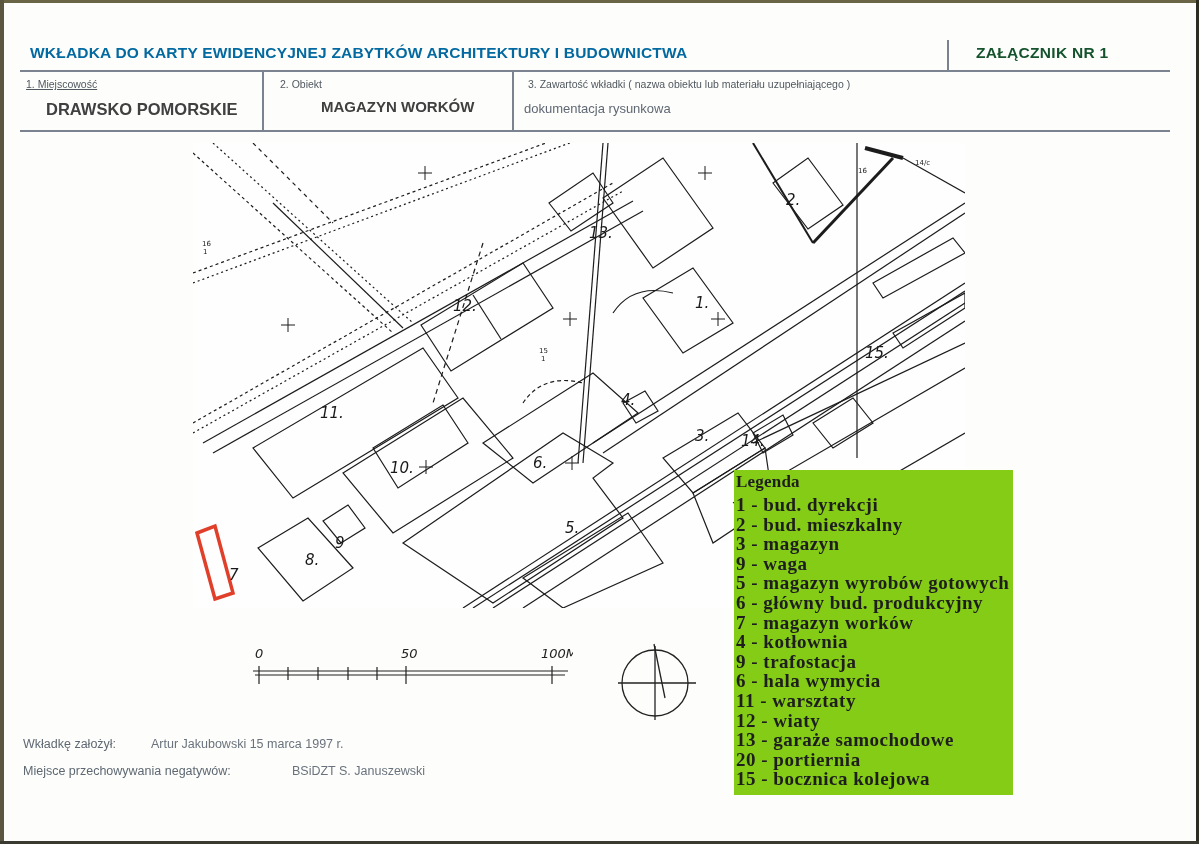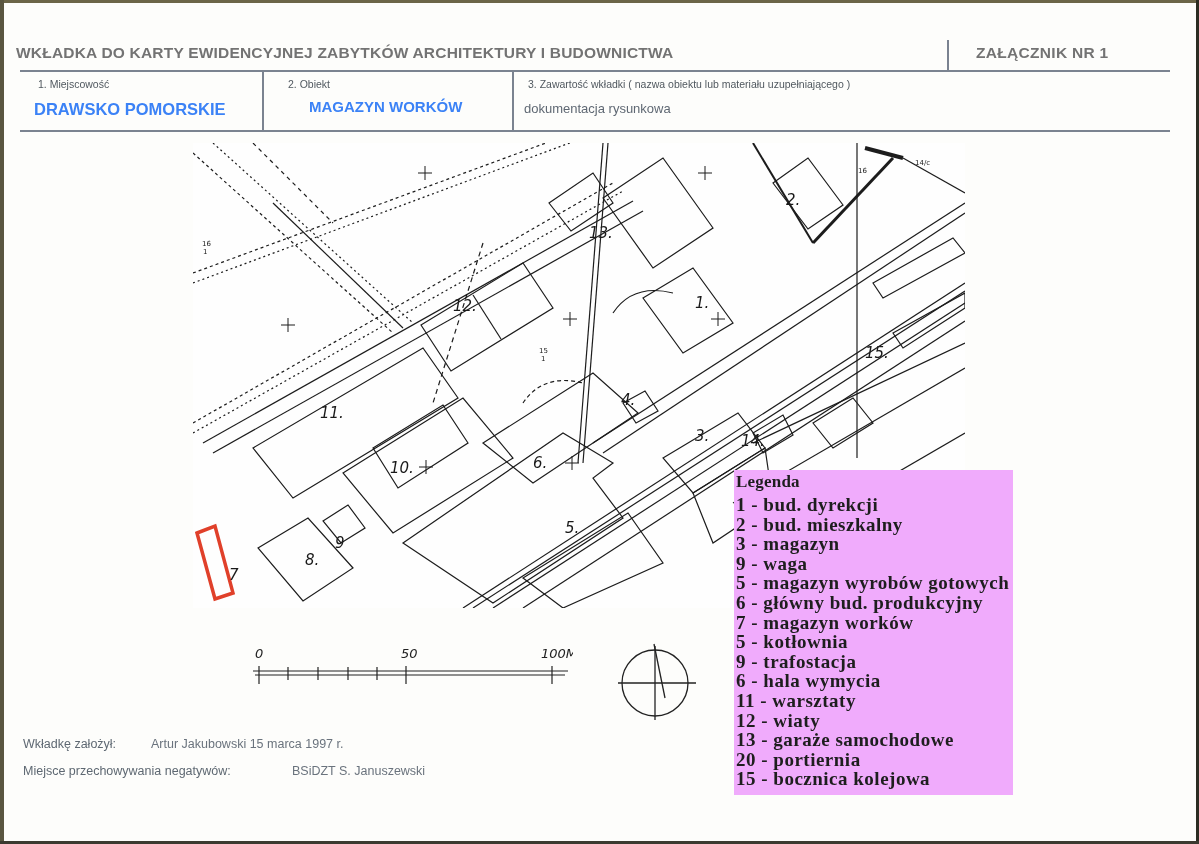--- a/index.html
+++ b/index.html
@@ -6,39 +6,39 @@
   body {
     width:1199px; height:844px; position:relative; overflow:hidden;
     background:#fdfdfb; font-family:"Liberation Sans", sans-serif; color:#55606c;
   }
   .page-border-left { position:absolute; left:0; top:0; width:4px; height:844px; background:#5a5640; }
   .page-border-right { position:absolute; right:0; top:0; width:3px; height:844px; background:#2c2c22; }
   .page-border-top { position:absolute; left:0; top:0; width:1199px; height:3px; background:#6b6548; }
   .page-border-bottom { position:absolute; left:0; bottom:0; width:1199px; height:3px; background:#3b3a30; }
 
   .hdr-title {
-    position:absolute; left:16px; top:44px; font-weight:bold; font-size:15.5px;
-    letter-spacing:0.2px; color:#737373;
+    position:absolute; left:30px; top:44px; font-weight:bold; font-size:15.5px;
+    letter-spacing:0.2px; color:#0369a1;
   }
   .hdr-annex {
-    position:absolute; left:976px; top:44px; font-weight:bold; font-size:15.5px; color:#737373; letter-spacing:0.3px;
+    position:absolute; left:976px; top:44px; font-weight:bold; font-size:15.5px; color:#14532d; letter-spacing:0.3px;
   }
   .hdr-vline { position:absolute; left:947px; top:40px; width:2px; height:30px; background:#7a8290; }
   .hline { position:absolute; left:20px; width:1150px; height:2px; background:#7b8390; }
   .vline { position:absolute; width:2px; background:#7b8390; }
   .field-label { position:absolute; font-size:10.5px; color:#50585f; }
-  .field-value-bold { position:absolute; font-weight:bold; font-size:16.5px; color:#3b82f6; }
+  .field-value-bold { position:absolute; font-weight:bold; font-size:16.5px; color:#404040;margin-left:12px; }
   .field-value { position:absolute; font-size:13px; color:#5f6873; }
 
   .map-wrap { position:absolute; left:193px; top:143px; width:772px; height:465px; background:#fefefe; }
   .map-svg { position:absolute; left:0; top:0; }
 
   .legend {
     position:absolute; left:734px; top:470px; font-family:"Liberation Serif", serif;
-    color:#1e1e1e; background:#f0abfc; padding:2px 4px 6px 2px;
+    color:#1e1e1e; background:#84cc16; padding:2px 4px 6px 2px;
   }
   .legend-title { font-size:17px; font-weight:bold; margin-bottom:3px; letter-spacing:0.2px; }
   .legend-item { font-size:19px; font-weight:bold; line-height:19.6px; letter-spacing:0.5px; white-space:nowrap; }
 
   .scale { position:absolute; left:253px; top:638px; width:320px; height:50px; }
   .north { position:absolute; left:618px; top:640px; }
 
   .footer-label { position:absolute; font-size:12.5px; color:#5e6872; }
   .footer-value { position:absolute; font-size:12.5px; color:#6a737d; }
 </style>
@@ -52,24 +52,24 @@
 
 <div class="hdr-title">WKŁADKA DO KARTY EWIDENCYJNEJ ZABYTKÓW ARCHITEKTURY I BUDOWNICTWA</div>
 <div class="hdr-vline"></div>
 <div class="hdr-annex">ZAŁĄCZNIK NR 1</div>
 
 <div class="hline" style="top:70px;"></div>
 <div class="hline" style="top:130px;"></div>
 <div class="vline" style="left:262px; top:71px; height:60px;"></div>
 <div class="vline" style="left:512px; top:71px; height:60px;"></div>
 
-<div class="field-label" style="left:38px; top:78px;">1. Miejscowość</div>
+<div class="field-label" style="left:26px; top:78px;text-decoration:underline;">1. Miejscowość</div>
 <div class="field-value-bold" style="left:34px; top:100px;">DRAWSKO POMORSKIE</div>
 
-<div class="field-label" style="left:288px; top:78px;">2. Obiekt</div>
+<div class="field-label" style="left:280px; top:78px;">2. Obiekt</div>
 <div class="field-value-bold" style="left:309px; top:98px; font-size:15px;">MAGAZYN WORKÓW</div>
 
 <div class="field-label" style="left:528px; top:78px;">3. Zawartość wkładki ( nazwa obiektu lub materiału uzupełniającego )</div>
 <div class="field-value" style="left:524px; top:101px;text-align:right;">dokumentacja rysunkowa</div>
 
 <div class="map-wrap">
   <svg class="map-svg" width="772" height="465" viewBox="0 0 772 465">
     <g stroke="#1c1c1c" fill="none" stroke-width="1.2">
 
       <line x1="0" y1="130" x2="380" y2="-10" stroke-dasharray="3,3"></line>
@@ -191,21 +191,21 @@
 
 <div class="legend">
   <div class="legend-title">Legenda</div>
   <div class="legend-item">1 - bud. dyrekcji</div>
   <div class="legend-item">2 - bud. mieszkalny</div>
   <div class="legend-item">3 - magazyn</div>
   <div class="legend-item">9 - waga</div>
   <div class="legend-item">5 - magazyn wyrobów gotowych</div>
   <div class="legend-item">6 - główny bud. produkcyjny</div>
   <div class="legend-item">7 - magazyn worków</div>
-  <div class="legend-item">5 - kotłownia</div>
+  <div class="legend-item">4 - kotłownia</div>
   <div class="legend-item">9 - trafostacja</div>
   <div class="legend-item">6 - hala wymycia</div>
   <div class="legend-item">11 - warsztaty</div>
   <div class="legend-item">12 - wiaty</div>
   <div class="legend-item">13 - garaże samochodowe</div>
   <div class="legend-item">20 - portiernia</div>
   <div class="legend-item">15 - bocznica kolejowa</div>
 </div>
 
 <div class="scale">

